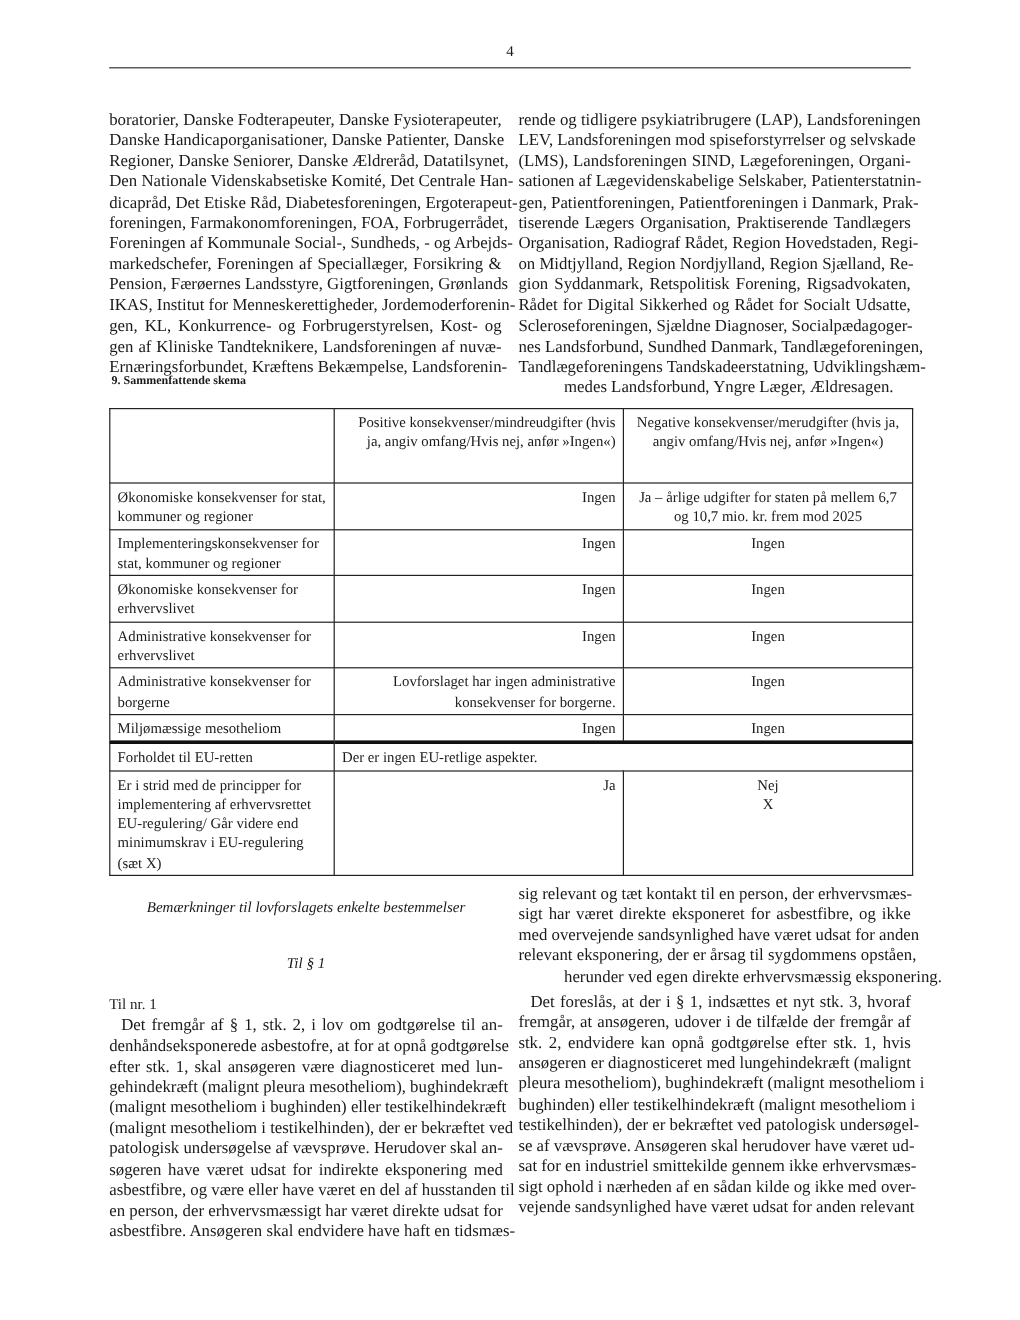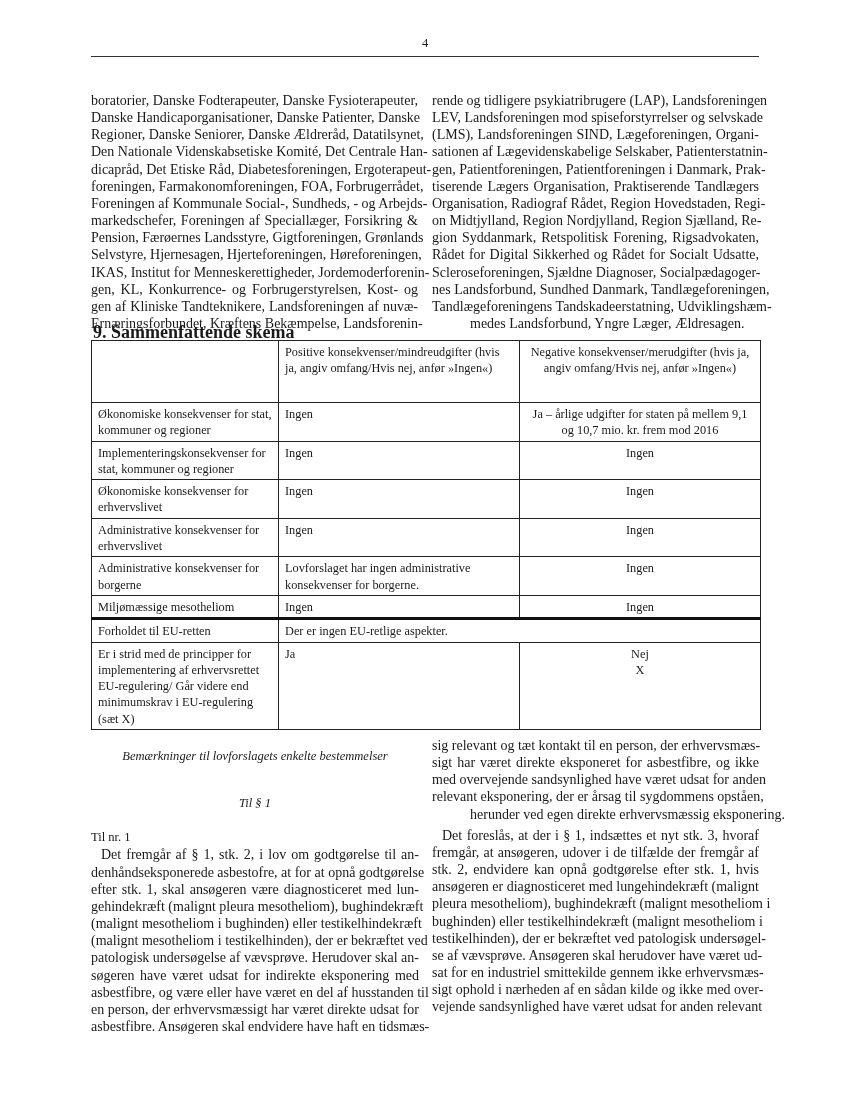--- a/index.html
+++ b/index.html
@@ -19,31 +19,31 @@
   .col {
     position: absolute; width: 327px;
     font-size: 14px; line-height: 17.15px; text-align: justify;
     hyphens: manual;
   }
   .col .line { display: block; text-align: justify; text-align-last: justify; white-space: nowrap; }
   .col .line.last { text-align-last: left; margin-left: 38px; }
   #col-top-left { left: 91px; top: 92px; }
   #col-top-right { left: 432px; top: 92px; }
   .section-title {
-    position: absolute; left: 93px; top: 322px; font-weight: bold; font-size: 18px;
+    position: absolute; left: 93px; top: 312px; font-weight: bold; font-size: 10px;
   }
   table.skema {
     position: absolute; left: 91px; top: 340px; width: 670px;
     border-collapse: collapse; font-size: 12.3px; line-height: 16.3px;
   }
   table.skema td {
     border: 1px solid #222; vertical-align: top; padding: 3px 6px 2px 6px;
   }
   table.skema td.label { width: 174px; text-align: left; }
-  table.skema td.c { text-align: left; width: 228px; }
+  table.skema td.c { text-align: right; width: 228px; }
   table.skema td.c2 { text-align: center; }
   table.skema tr.thick td { border-top: 3.5px solid #111; }
   table.skema td.left { text-align: left; }
   .bottom-left { position: absolute; left: 91px; top: 748px; width: 328px; font-size: 12.55px; line-height: 17.15px; }
   .bottom-right { position: absolute; left: 432px; top: 737px; width: 327px; font-size: 12.55px; line-height: 17.15px; }
   .ital-head { font-style: italic; text-align: center; margin: 0; }
   .til-head { font-style: italic; text-align: center; margin: 30px 0 0 0; }
   .til-nr { margin: 17px 0 0 0; }
   .para-gap { margin-top: 4px; }
 </style>
@@ -56,21 +56,20 @@
 <div class="col" id="col-top-left">
     <span class="line">boratorier, Danske Fodterapeuter, Danske Fysioterapeuter,</span>
     <span class="line">Danske Handicaporganisationer, Danske Patienter, Danske</span>
     <span class="line">Regioner, Danske Seniorer, Danske Ældreråd, Datatilsynet,</span>
     <span class="line">Den Nationale Videnskabsetiske Komité, Det Centrale Han-</span>
     <span class="line">dicapråd, Det Etiske Råd, Diabetesforeningen, Ergoterapeut-</span>
     <span class="line">foreningen, Farmakonomforeningen, FOA, Forbrugerrådet,</span>
     <span class="line">Foreningen af Kommunale Social-, Sundheds, - og Arbejds-</span>
     <span class="line">markedschefer, Foreningen af Speciallæger, Forsikring &amp;</span>
     <span class="line">Pension, Færøernes Landsstyre, Gigtforeningen, Grønlands</span>
-    <span class="line">Selvstyre, Hjernesagen, Hjerteforeningen, Høreforeningen,</span>
     <span class="line">IKAS, Institut for Menneskerettigheder, Jordemoderforenin-</span>
     <span class="line">gen, KL, Konkurrence- og Forbrugerstyrelsen, Kost- og</span>
     <span class="line">gen af Kliniske Tandteknikere, Landsforeningen af nuvæ-</span>
     <span class="line">Ernæringsforbundet, Kræftens Bekæmpelse, Landsforenin-</span>
   </div>
 <div class="col" id="col-top-right">
     <span class="line">rende og tidligere psykiatribrugere (LAP), Landsforeningen</span>
     <span class="line">LEV, Landsforeningen mod spiseforstyrrelser og selvskade</span>
     <span class="line">(LMS), Landsforeningen SIND, Lægeforeningen, Organi-</span>
     <span class="line">sationen af Lægevidenskabelige Selskaber, Patienterstatnin-</span>
@@ -91,21 +90,21 @@
 <table class="skema">
   <tbody>
       <tr>
     <td class="label" style="height:56px"></td>
     <td class="c">Positive konsekvenser/mindreudgifter (hvis ja, angiv omfang/Hvis nej, anfør »Ingen«)</td>
     <td class="c2">Negative konsekvenser/merudgifter (hvis ja, angiv omfang/Hvis nej, anfør »Ingen«)</td>
   </tr>
   <tr>
     <td class="label">Økonomiske konsekvenser for stat, kommuner og regioner</td>
     <td class="c">Ingen</td>
-    <td class="c2">Ja – årlige udgifter for staten på mellem 9,1 og 10,7 mio. kr. frem mod 2016</td>
+    <td class="c2">Ja – årlige udgifter for staten på mellem 6,7 og 10,7 mio. kr. frem mod 2025</td>
   </tr>
   <tr>
     <td class="label">Implementeringskonsekvenser for stat, kommuner og regioner</td>
     <td class="c">Ingen</td>
     <td class="c2">Ingen</td>
   </tr>
   <tr>
     <td class="label">Økonomiske konsekvenser for erhvervslivet</td>
     <td class="c">Ingen</td>
     <td class="c2">Ingen</td>

